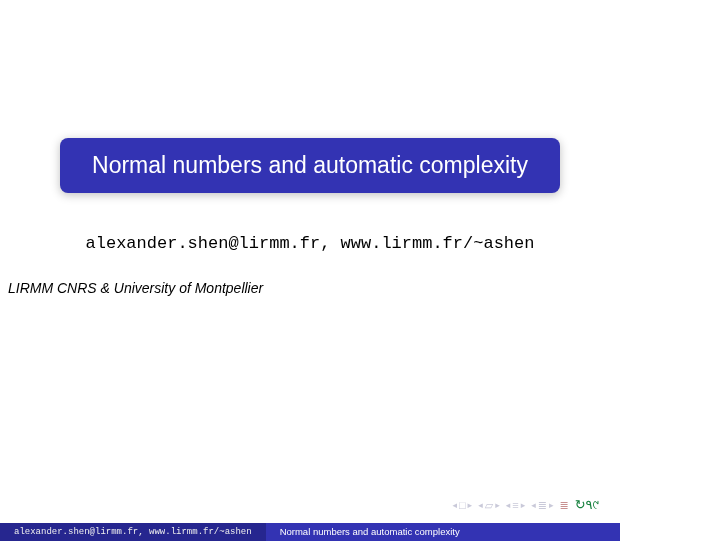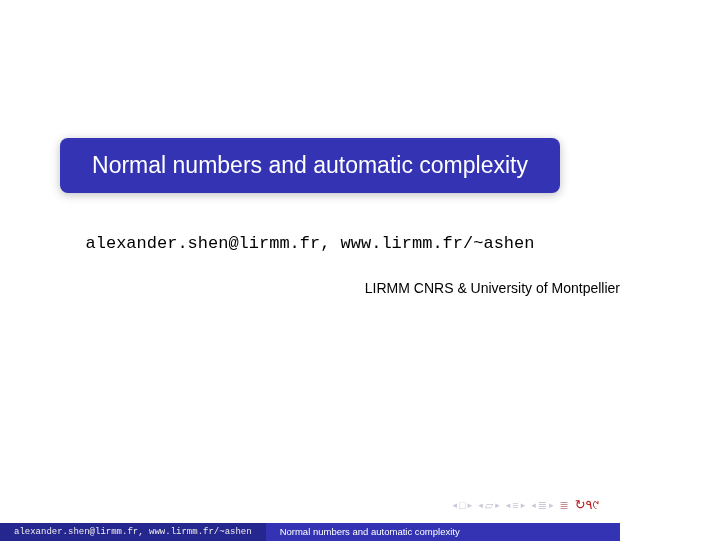--- a/index.html
+++ b/index.html
@@ -34,25 +34,26 @@
     position: absolute;
     left: 0; right: 0;
     top: 234px;
     text-align: center;
     font-family: "Courier New", Courier, monospace;
     font-size: 17px;
     color: #000;
   }
   .institute {
     position: absolute;
-    left: 0; right: 0;
+    left: 8px; right: 0;
     top: 280px;
-    text-align: right;
+    text-align: left;
     font-size: 14px;
     color: #000;
+    font-style: italic;
   }
   .date {
     position: absolute;
     left: 0; right: 0;
     top: 321px;
     text-align: center;
     font-size: 17px;
     color: #000;
   }
   .nav {
@@ -67,21 +68,21 @@
   }
   .nav .grp {
     display: inline-flex;
     align-items: center;
     gap: 2px;
     color: #c9c9d9;
   }
   .nav .sym { font-size: 11px; line-height: 1; }
   .nav .tri { font-size: 9px; }
   .nav .red { color: #c89090; }
-  .nav .loop { color: #b91c1c; font-size: 13px; letter-spacing: -1px; }
+  .nav .loop { color: #15803d; font-size: 13px; letter-spacing: -1px; }
   .footer {
     position: absolute;
     left: 0; right: 0; bottom: 0;
     height: 18px;
     background: #3333b3;
     display: flex;
     font-size: 9.5px;
     line-height: 18px;
     color: #fff;
   }

